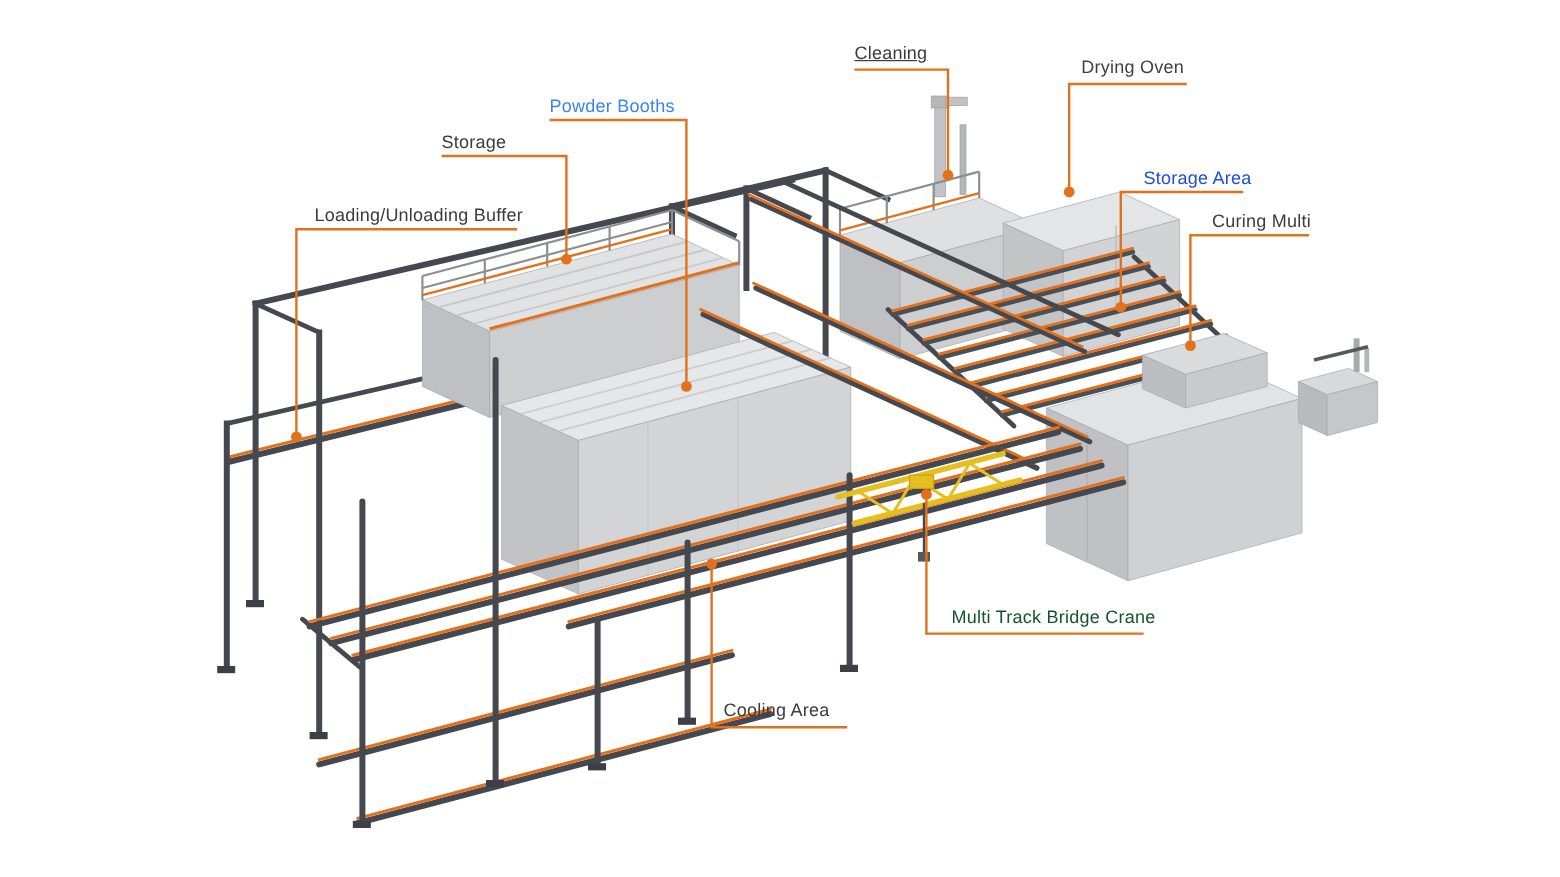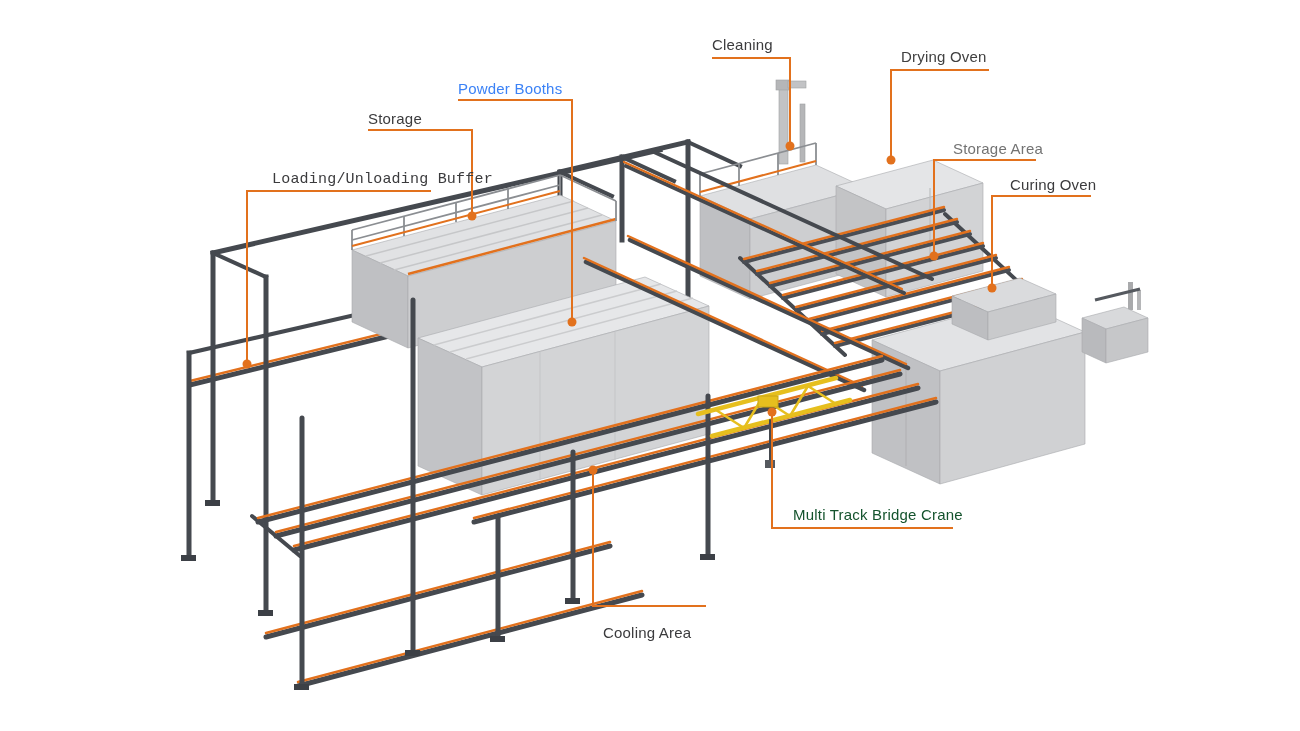--- a/index.html
+++ b/index.html
@@ -224,23 +224,23 @@
       <circle cx="572" cy="322" r="4.5"></circle>
       <circle cx="472" cy="216" r="4.5"></circle>
       <circle cx="934" cy="256" r="4.5"></circle>
       <circle cx="992" cy="288" r="4.5"></circle>
       <circle cx="247" cy="364" r="4.5"></circle>
       <circle cx="772" cy="412" r="4.5"></circle>
       <circle cx="593" cy="470" r="4.5"></circle>
     </g>
   </svg>
 
-  <div class="ann-label" style="left: 712px; top: 36px; color: rgb(59, 59, 61);">Cleaning</div>
+  <div class="ann-label" style="left: 712px; top: 36px; color: rgb(59, 59, 61); text-decoration: underline;">Cleaning</div>
   <div class="ann-label" style="left: 901px; top: 48px; color: #404040;">Drying Oven</div>
   <div class="ann-label" style="left: 458px; top: 80px; color: #3b82f6;">Powder Booths</div>
   <div class="ann-label" style="left: 368px; top: 110px; color: rgb(59, 59, 61);">Storage</div>
-  <div class="ann-label" style="left: 953px; top: 140px; color: #737373;">Storage Area</div>
-  <div class="ann-label" style="left: 1010px; top: 176px; color: rgb(59, 59, 61);">Curing Oven</div>
-  <div class="ann-label" style="left: 272px; top: 171px; color: rgb(59, 59, 61); font-family: Liberation Mono, monospace;">Loading/Unloading Buffer</div>
+  <div class="ann-label" style="left: 953px; top: 140px; color: #1d4ed8;">Storage Area</div>
+  <div class="ann-label" style="left: 1010px; top: 176px; color: rgb(59, 59, 61);">Curing Multi</div>
+  <div class="ann-label" style="left: 262px; top: 171px; color: rgb(59, 59, 61);">Loading/Unloading Buffer</div>
   <div class="ann-label" style="left: 793px; top: 506px; color: #14532d;">Multi Track Bridge Crane</div>
-  <div class="ann-label" style="left: 603px; top: 584px; color: rgb(59, 59, 61); margin-top: 40px;">Cooling Area</div>
+  <div class="ann-label" style="left: 603px; top: 584px; color: rgb(59, 59, 61);">Cooling Area</div>
 
 </div>
 
 </body></html>

